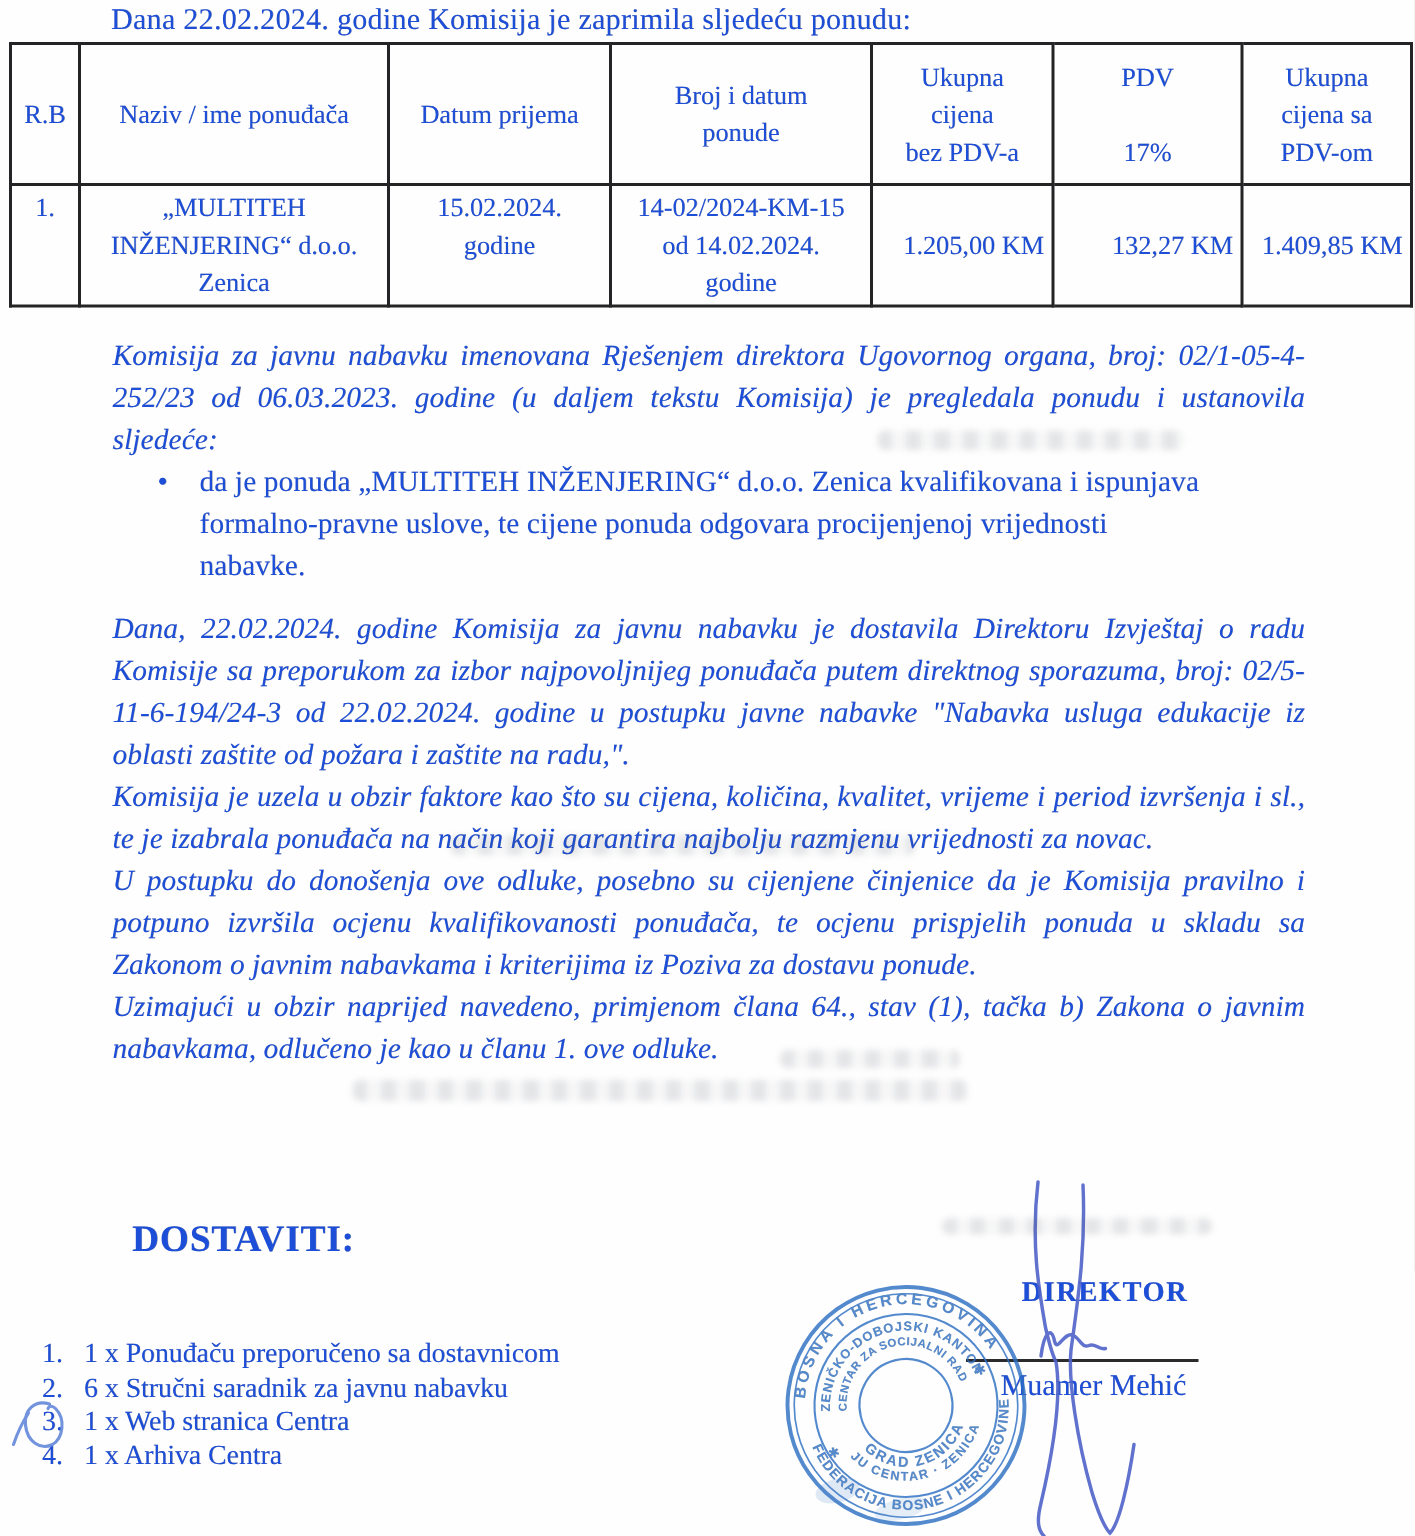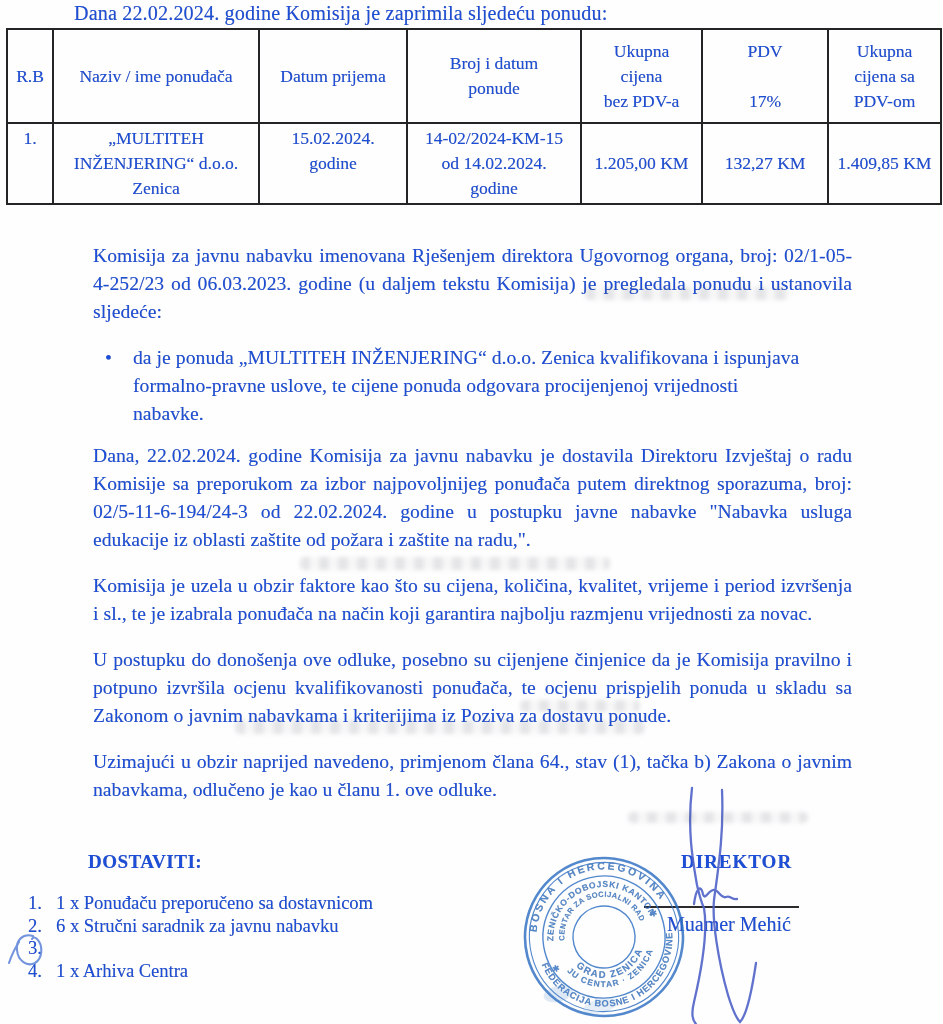--- a/index.html
+++ b/index.html
@@ -10,30 +10,30 @@
   }
   .title{position:absolute; left:74px; top:2px; font-size:20px; letter-spacing:.2px;}
   table.offer{
     position:absolute; left:6px; top:28px; width:934px;
     border-collapse:collapse; table-layout:fixed; text-align:center;
     font-size:17.5px; line-height:25px;
   }
   table.offer td{border:2px solid #242426; padding:2px 5px; vertical-align:middle; overflow:hidden;}
   tr.hdr{height:94px;} tr.dat{height:78px;}
   .lines{white-space:pre-line;}
-  .amount{white-space:nowrap;}
+  .amount{white-space:nowrap;text-align:right;}
   .body{
     position:absolute; left:75px; top:224px; width:795px;
     font-size:19.5px; line-height:28px; text-align:justify; letter-spacing:.1px;
   }
-  .body p{margin:18px;}
+  .body p{margin:0;font-style:italic;}
   .gap-top{margin-top:14px !important;}
   .bullet-row{display:flex; width:700px; margin-left:30px; text-align:left;}
   .bullet-dot{width:28px; flex:0 0 28px;}
-  .dostaviti-title{position:absolute; left:88px; top:851px; font-size:19px; font-weight:bold; letter-spacing:.5px;}
+  .dostaviti-title{position:absolute; left:88px; top:813px; font-size:25px; font-weight:bold; letter-spacing:.5px;}
   .dlist{position:absolute; left:28px; top:892px; font-size:18.5px; line-height:22.5px;}
   .dlist .row{display:flex;}
   .dlist .num{width:28px; flex:0 0 28px;}
   .director-label{position:absolute; left:681px; top:851px; font-size:19px; font-weight:bold; letter-spacing:1px;}
   .sig-line{position:absolute; left:644px; top:906px; width:155px; border-top:2px solid #2b2b2d;}
   .director-name{position:absolute; left:667px; top:913px; font-size:20px;text-align:center;}
   .stamp{position:absolute; left:520px; top:853px; pointer-events:none;}
   .ink{position:absolute; left:560px; top:780px; pointer-events:none;}
   .pen-circle{position:absolute; left:6px; top:929px; pointer-events:none;}
   .artifact{
@@ -110,20 +110,21 @@
     <div class="row">
       <span class="num">1.</span>
       <span>1 x Ponuđaču preporučeno sa dostavnicom</span>
     </div>
     <div class="row">
       <span class="num">2.</span>
       <span>6 x Stručni saradnik za javnu nabavku</span>
     </div>
     <div class="row">
       <span class="num">3.</span>
+      <span>1 x Web stranica Centra</span>
     </div>
     <div class="row">
       <span class="num">4.</span>
       <span>1 x Arhiva Centra</span>
     </div>
   </div>
 
   <svg class="pen-circle" width="48" height="48" viewBox="0 0 48 48">
     <g fill="none" stroke="#5b82d8" stroke-width="2.1" stroke-linecap="round" opacity="0.85">
       <path d="M 27 7 C 17 4, 10 11, 11 21 C 12 32, 21 38, 29 34 C 36 30, 38 17, 31 10 C 29 8, 27 8, 26 10"></path>

